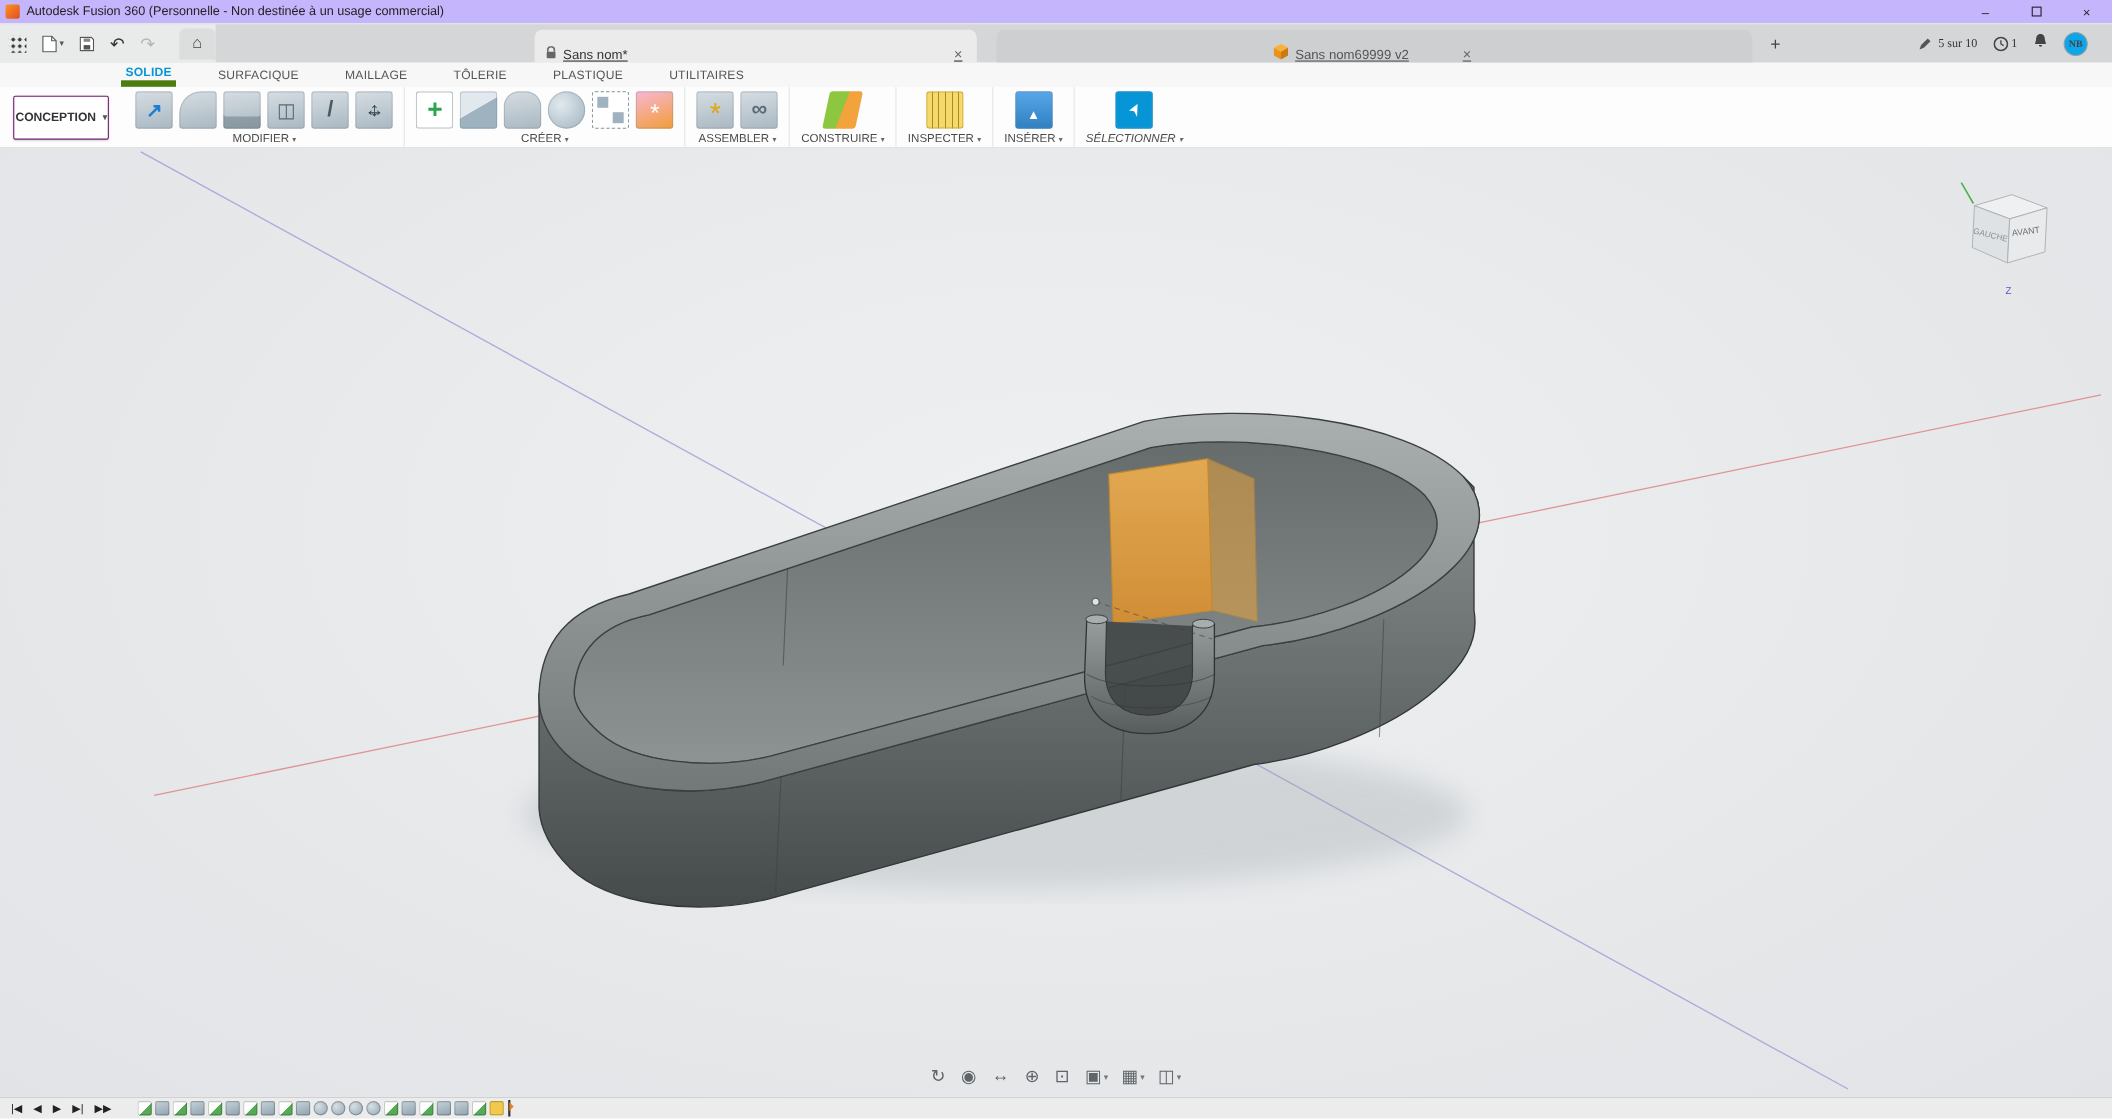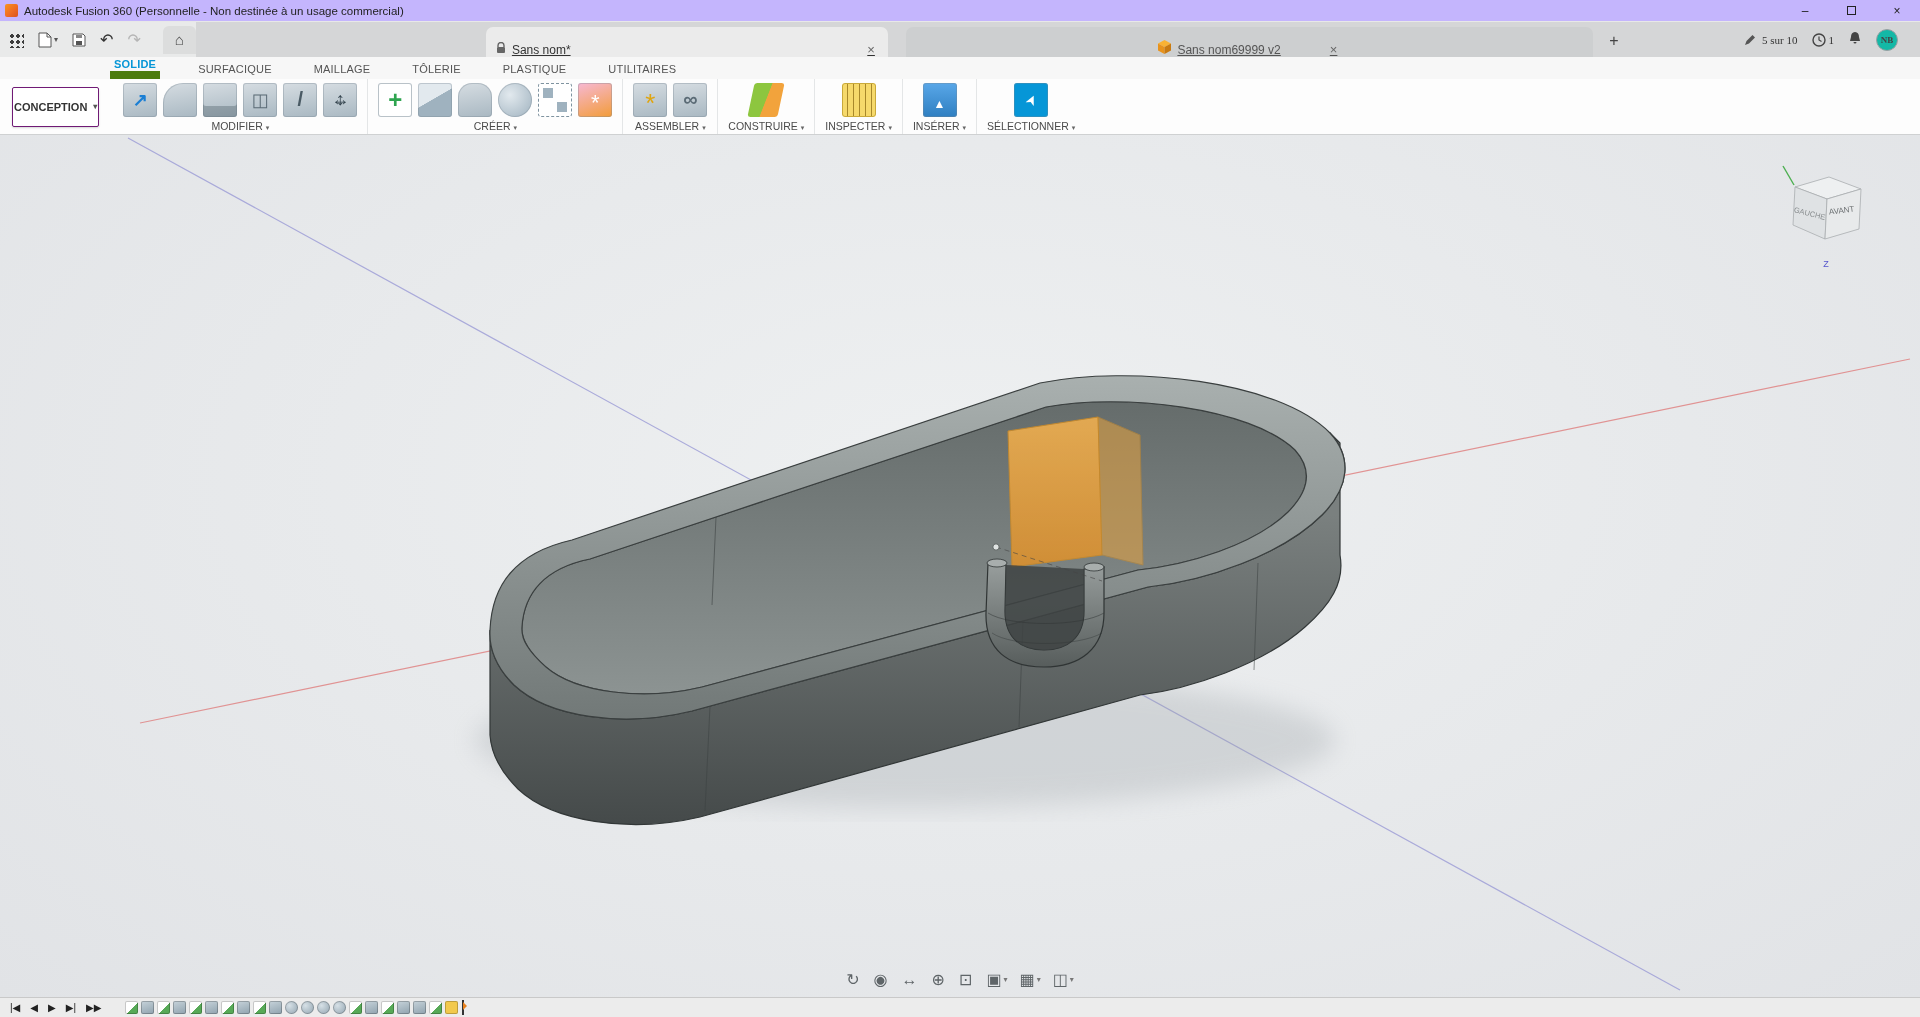--- a/index.html
+++ b/index.html
@@ -31,37 +31,37 @@
              border-radius:7px 7px 0 0; gap:6px;text-decoration:underline; }
   .doc-tab.active { width:402px; background:#ebebeb; }
   .doc-tab.inactive { width:687px; background:#cdcfd0; color:#555; margin-left:18px; justify-content:center; }
   .doc-tab .close { margin-left:auto; font-size:13px; color:#666; padding:0 3px; }
   .doc-tab.inactive .close { margin-left:40px; }
   .newtab { width:26px; height:26px; margin:0 0 3px 8px; display:flex; align-items:center; justify-content:center;
             font-size:16px; color:#444; }
   .right-cluster { margin-left:auto; display:flex; align-items:center; gap:14px; padding-right:22px; height:100%;font-family:Liberation Serif, serif; }
   .usage { display:flex; align-items:center; gap:5px; font-size:11px; color:#333; }
   .clockwrap { display:flex; align-items:center; gap:3px; font-size:11px; color:#333; }
-  .avatar { width:22px; height:22px; border-radius:50%; background:#14b8a6; border:1px solid #9aa0a3;
+  .avatar { width:22px; height:22px; border-radius:50%; background:#0ea5e9; border:1px solid #9aa0a3;
             display:flex; align-items:center; justify-content:center; font-size:9px; font-weight:bold; color:#444; }
 
   
   .ribbontabs { height:22px; background:#f7f7f7; display:flex; align-items:flex-end; padding-left:110px; gap:34px; }
   .rtab { font-size:11px; color:#555; padding:2px 4px 4px; letter-spacing:.2px; }
-  .rtab.active { color:#0696d7; font-weight:bold; border-bottom:8px solid #4d7c0f; padding-bottom:1px; }
+  .rtab.active { color:#0696d7; font-weight:bold; border-bottom:6px solid #4d7c0f; padding-bottom:1px; }
 
   
   .toolbar { height:56px; background:#fdfdfd; border-bottom:1px solid #cfd1d2; display:flex; align-items:stretch; padding-left:12px; }
   .workspace-btn { align-self:center; height:40px; border:1px solid #701a75; background:#fff; border-radius:2px;
                    box-shadow:0 1px 2px rgba(0,0,0,.15); padding:0 1px; display:flex; align-items:center;
                    font-size:11px; font-weight:bold; color:#333; margin-right:14px; }
   .workspace-btn::after { content:"▾"; font-size:8px; margin-left:6px; color:#555; }
   .rgroup { display:flex; flex-direction:column; align-items:center; justify-content:center; padding:3px 10px 2px;
             border-right:1px solid #e4e6e7; }
-  .rgroup:last-child { border-right:none; }
+  .rgroup:last-child { border-right:none;font-style:italic; }
   .ricons { display:flex; gap:6px; align-items:center; }
   .rlabel { font-size:10.5px; color:#4a4a4a; margin-top:3px; }
   .rlabel::after { content:"▾"; font-size:7px; margin-left:3px; color:#666; }
   .ricon { width:34px; height:34px; border-radius:3px; position:relative; display:inline-flex; align-items:center;
            justify-content:center; font-size:15px; color:#5b6b76;
            background:linear-gradient(170deg,#d6dde2,#a9b8c2); box-shadow:inset 0 0 0 1px rgba(120,135,145,.35); }
   .ricon.create-sketch-icon { background:#fff; box-shadow:inset 0 0 0 1px #b9c2c8; }
   .ricon.create-sketch-icon::after { content:"+"; color:#2ea44f; font-size:24px; font-weight:bold; }
   .ricon.box-icon { background:linear-gradient(150deg,#e2e9ee 46%,#9fb2bf 47%); }
   .ricon.sweep-icon { border-radius:14px 14px 4px 4px; }

